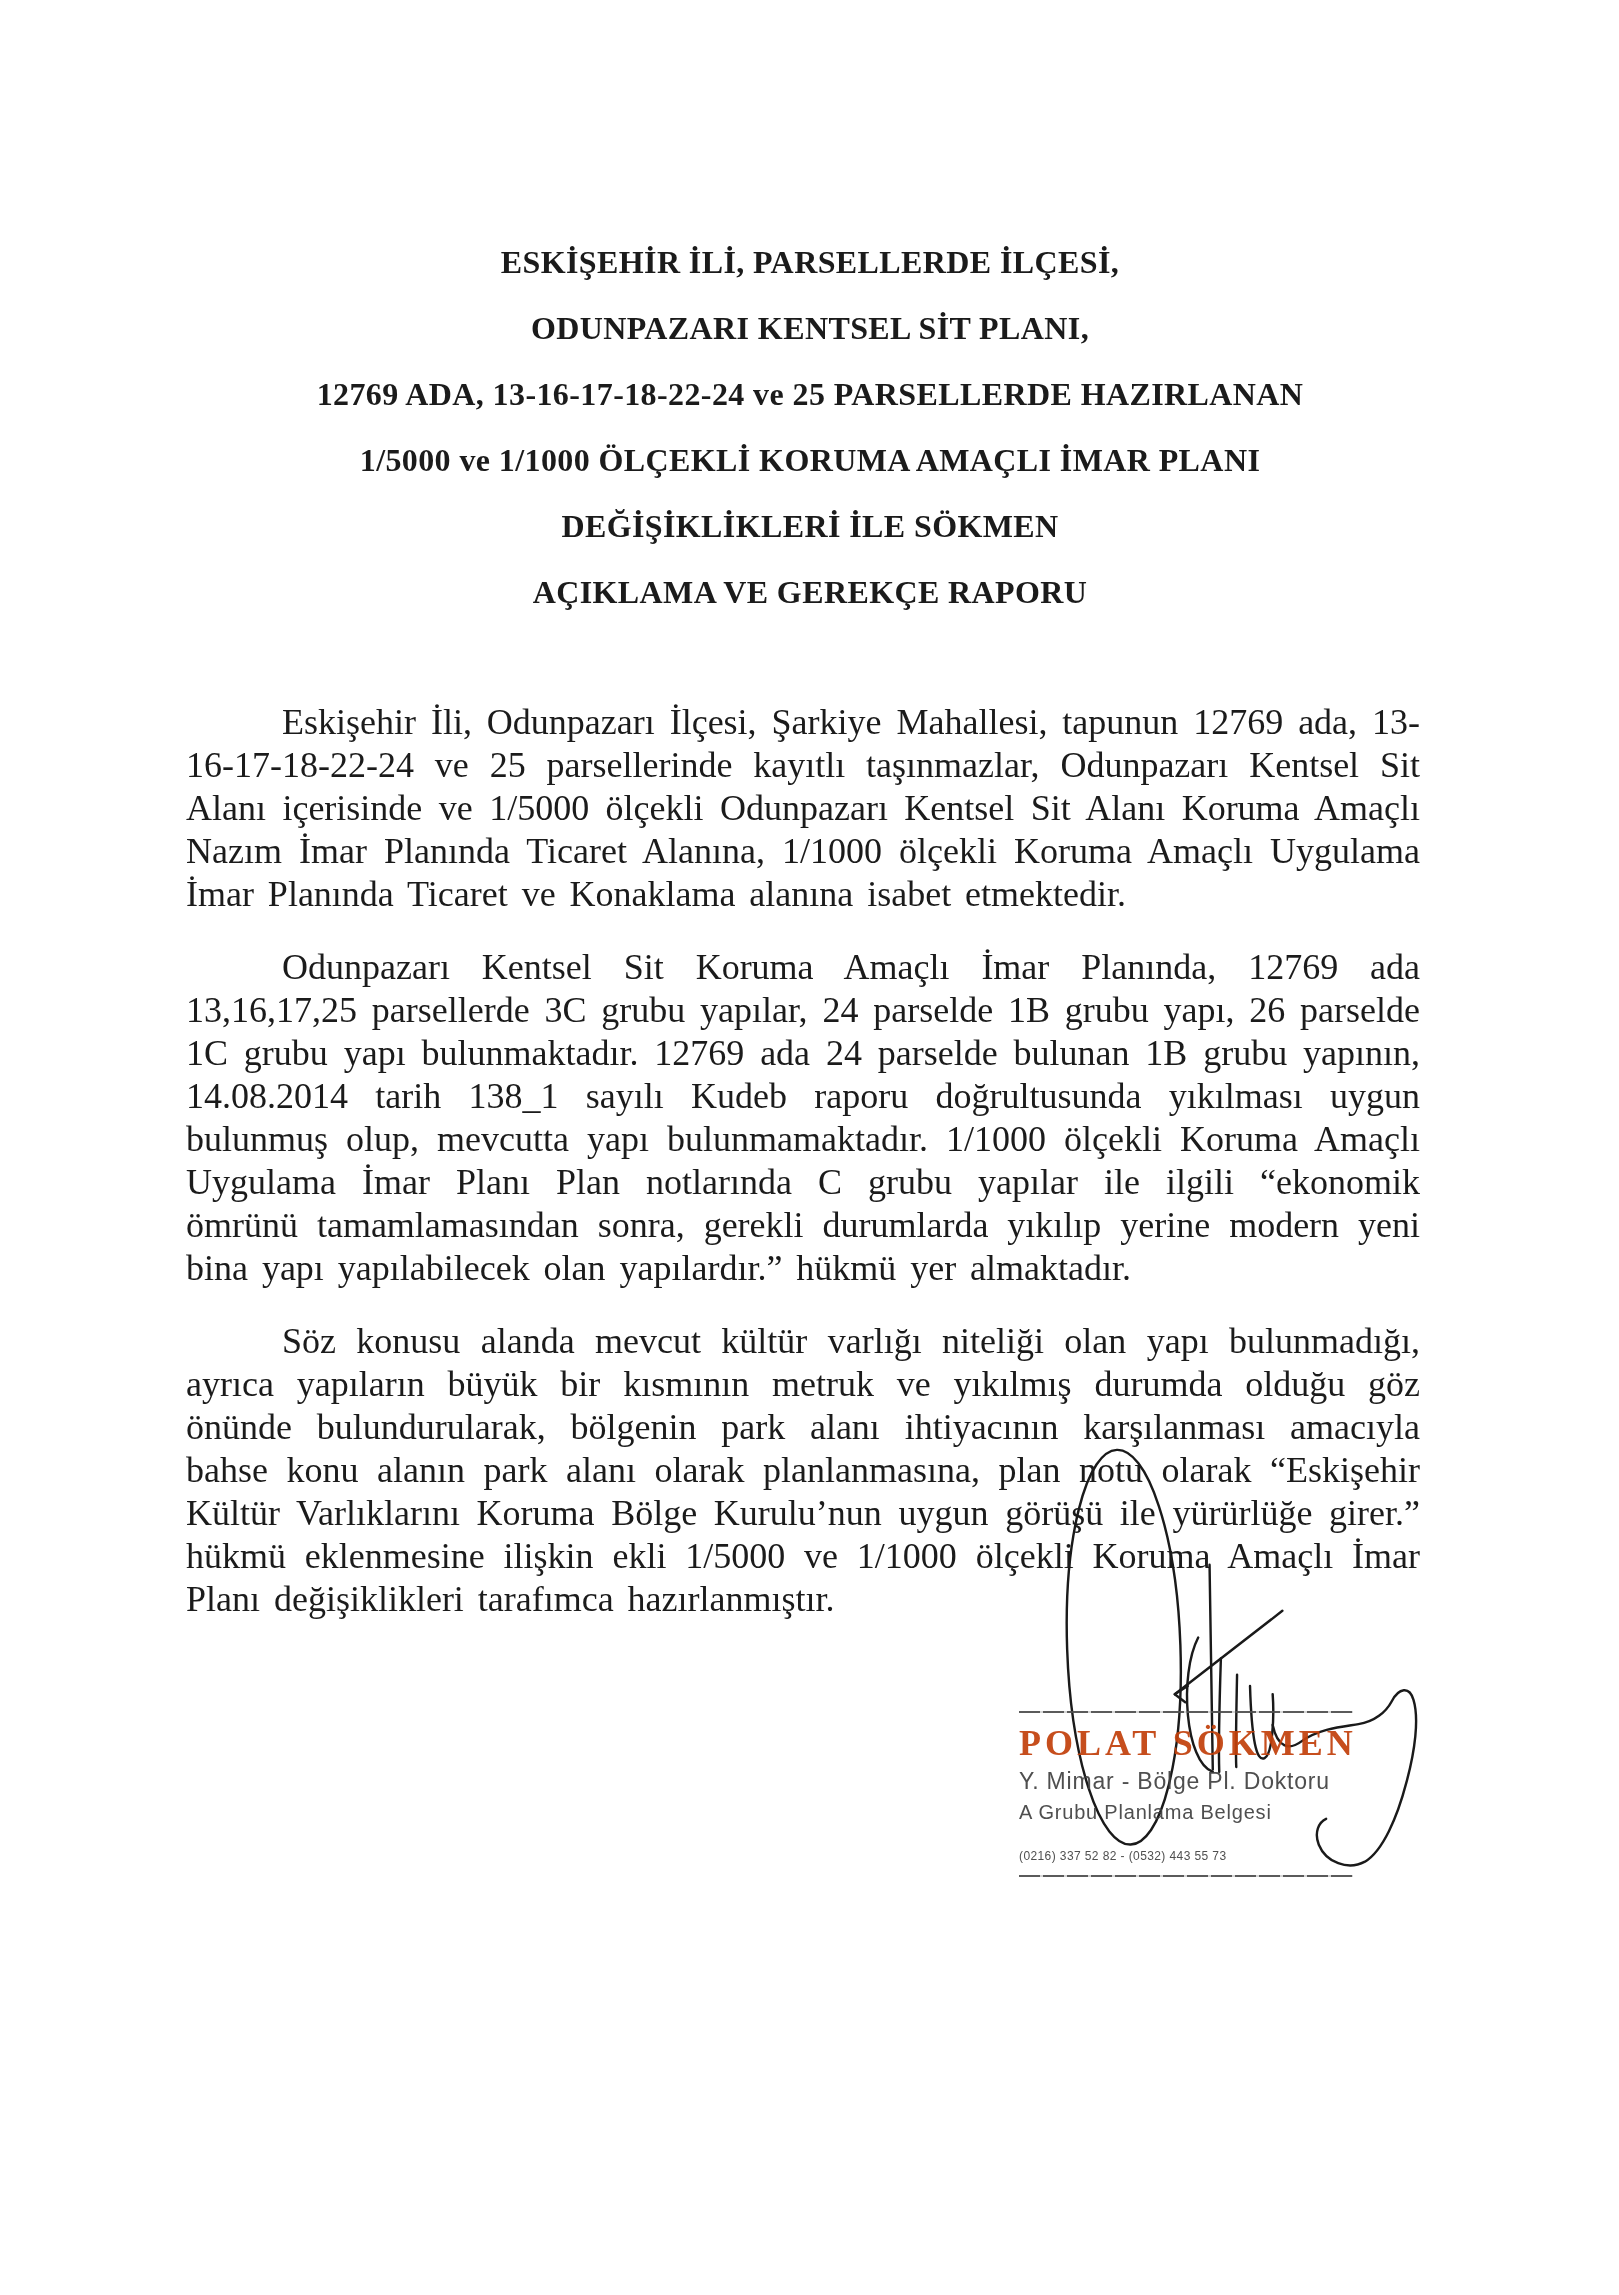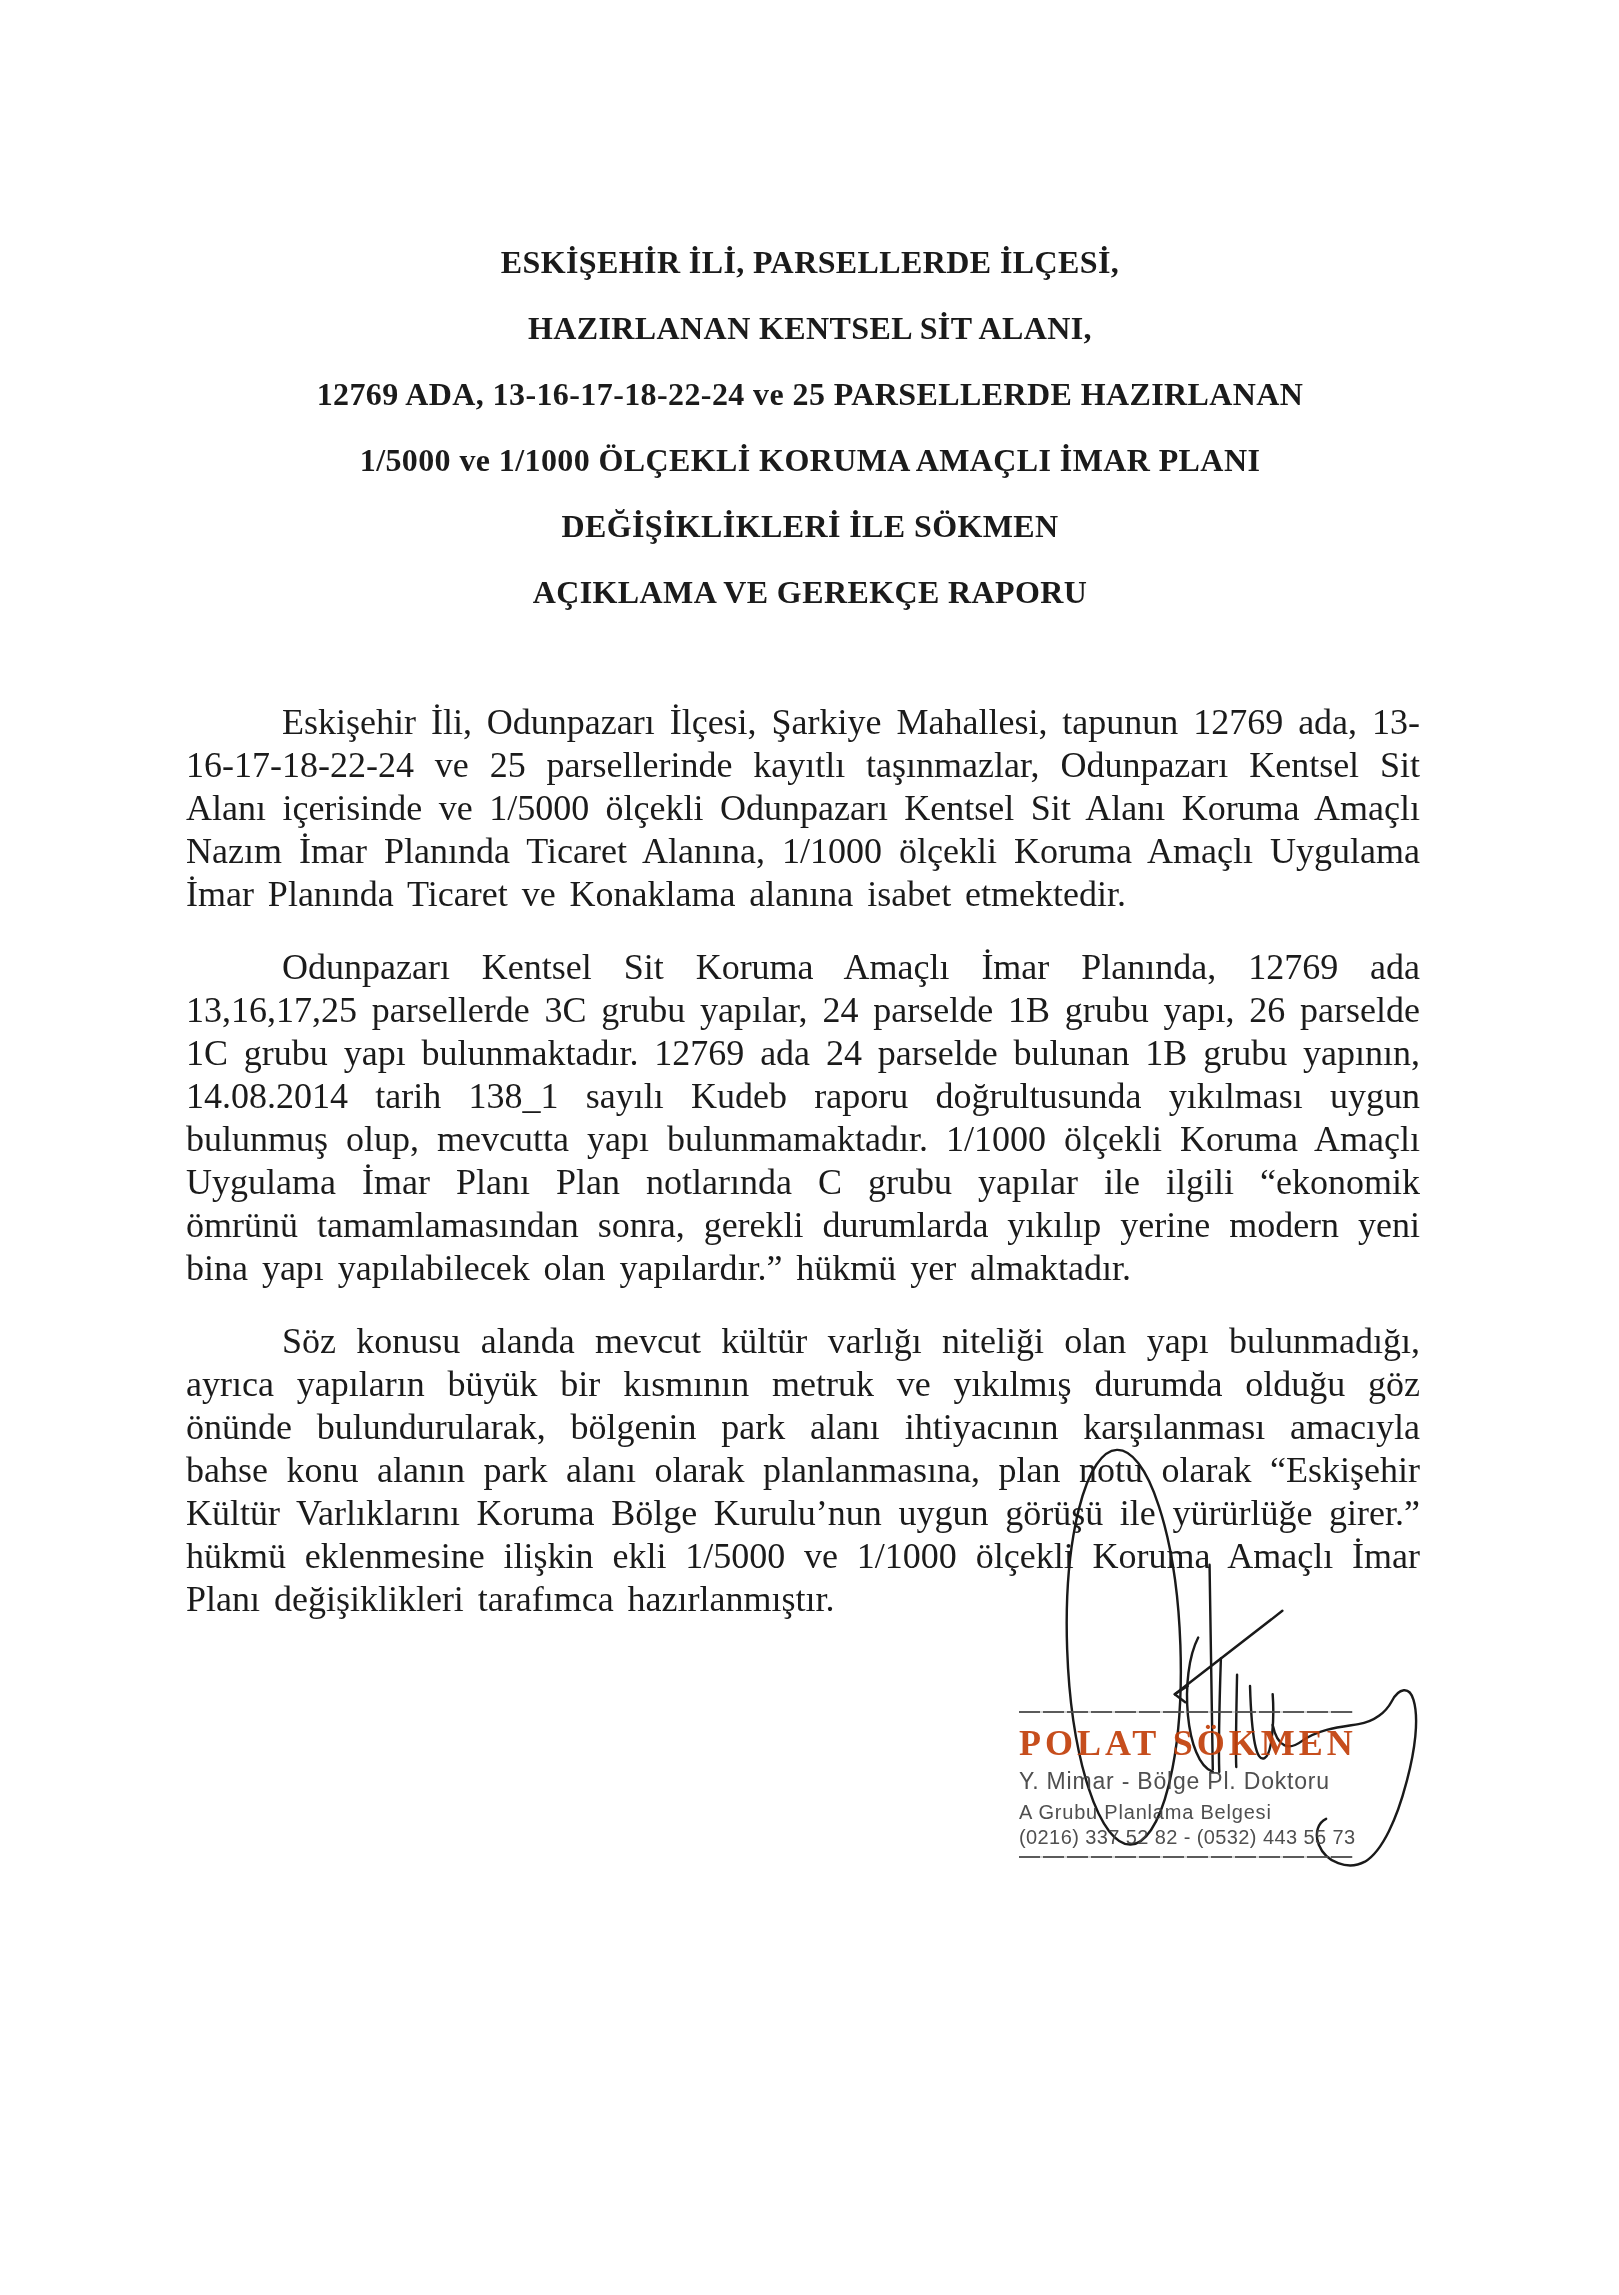--- a/index.html
+++ b/index.html
@@ -79,34 +79,33 @@
     line-height:24px;
     letter-spacing:0.8px;
   }
   .stamp-cert{
     margin-top:7px;
     font-size:20px;
     line-height:25px;
     letter-spacing:0.8px;
   }
   .stamp-phone{
-    margin-top:1px;
-    font-size:20px;
+    margin-top:20px;
+    font-size:12px;
     line-height:23px;
     letter-spacing:0.4px;
-    text-align:center;
   }
   .stamp-rule-bottom{margin-top:7.3px;}
 </style>
 </head>
 <body>
 
 <div class="title-block">
   <div class="title-line">ESKİŞEHİR İLİ, PARSELLERDE İLÇESİ,</div>
-  <div class="title-line">HAZIRLANAN KENTSEL SİT ALANI,</div>
+  <div class="title-line">ODUNPAZARI KENTSEL SİT PLANI,</div>
   <div class="title-line">12769 ADA, 13-16-17-18-22-24 ve 25 PARSELLERDE HAZIRLANAN</div>
   <div class="title-line">1/5000 ve 1/1000 ÖLÇEKLİ KORUMA AMAÇLI İMAR PLANI</div>
   <div class="title-line">DEĞİŞİKLİKLERİ İLE SÖKMEN</div>
   <div class="title-line">AÇIKLAMA VE GEREKÇE RAPORU</div>
 </div>
 
 <div class="body-text">
   <p>Eskişehir İli, Odunpazarı İlçesi, Şarkiye Mahallesi, tapunun 12769 ada, 13-16-17-18-22-24 ve 25 parsellerinde kayıtlı taşınmazlar, Odunpazarı Kentsel Sit Alanı içerisinde ve 1/5000 ölçekli Odunpazarı Kentsel Sit Alanı Koruma Amaçlı Nazım İmar Planında Ticaret Alanına, 1/1000 ölçekli Koruma Amaçlı Uygulama İmar Planında Ticaret ve Konaklama alanına isabet etmektedir.</p>
   <p>Odunpazarı Kentsel Sit Koruma Amaçlı İmar Planında, 12769 ada 13,16,17,25 parsellerde 3C grubu yapılar, 24 parselde 1B grubu yapı, 26 parselde 1C grubu yapı bulunmaktadır. 12769 ada 24 parselde bulunan 1B grubu yapının, 14.08.2014 tarih 138_1 sayılı Kudeb raporu doğrultusunda yıkılması uygun bulunmuş olup, mevcutta yapı bulunmamaktadır. 1/1000 ölçekli Koruma Amaçlı Uygulama İmar Planı Plan notlarında C grubu yapılar ile ilgili “ekonomik ömrünü tamamlamasından sonra, gerekli durumlarda yıkılıp yerine modern yeni bina yapı yapılabilecek olan yapılardır.” hükmü yer almaktadır.</p>
   <p>Söz konusu alanda mevcut kültür varlığı niteliği olan yapı bulunmadığı, ayrıca yapıların büyük bir kısmının metruk ve yıkılmış durumda olduğu göz önünde bulundurularak, bölgenin park alanı ihtiyacının karşılanması amacıyla bahse konu alanın park alanı olarak planlanmasına, plan notu olarak “Eskişehir Kültür Varlıklarını Koruma Bölge Kurulu’nun uygun görüşü ile yürürlüğe girer.” hükmü eklenmesine ilişkin ekli 1/5000 ve 1/1000 ölçekli Koruma Amaçlı İmar Planı değişiklikleri tarafımca hazırlanmıştır.</p>

